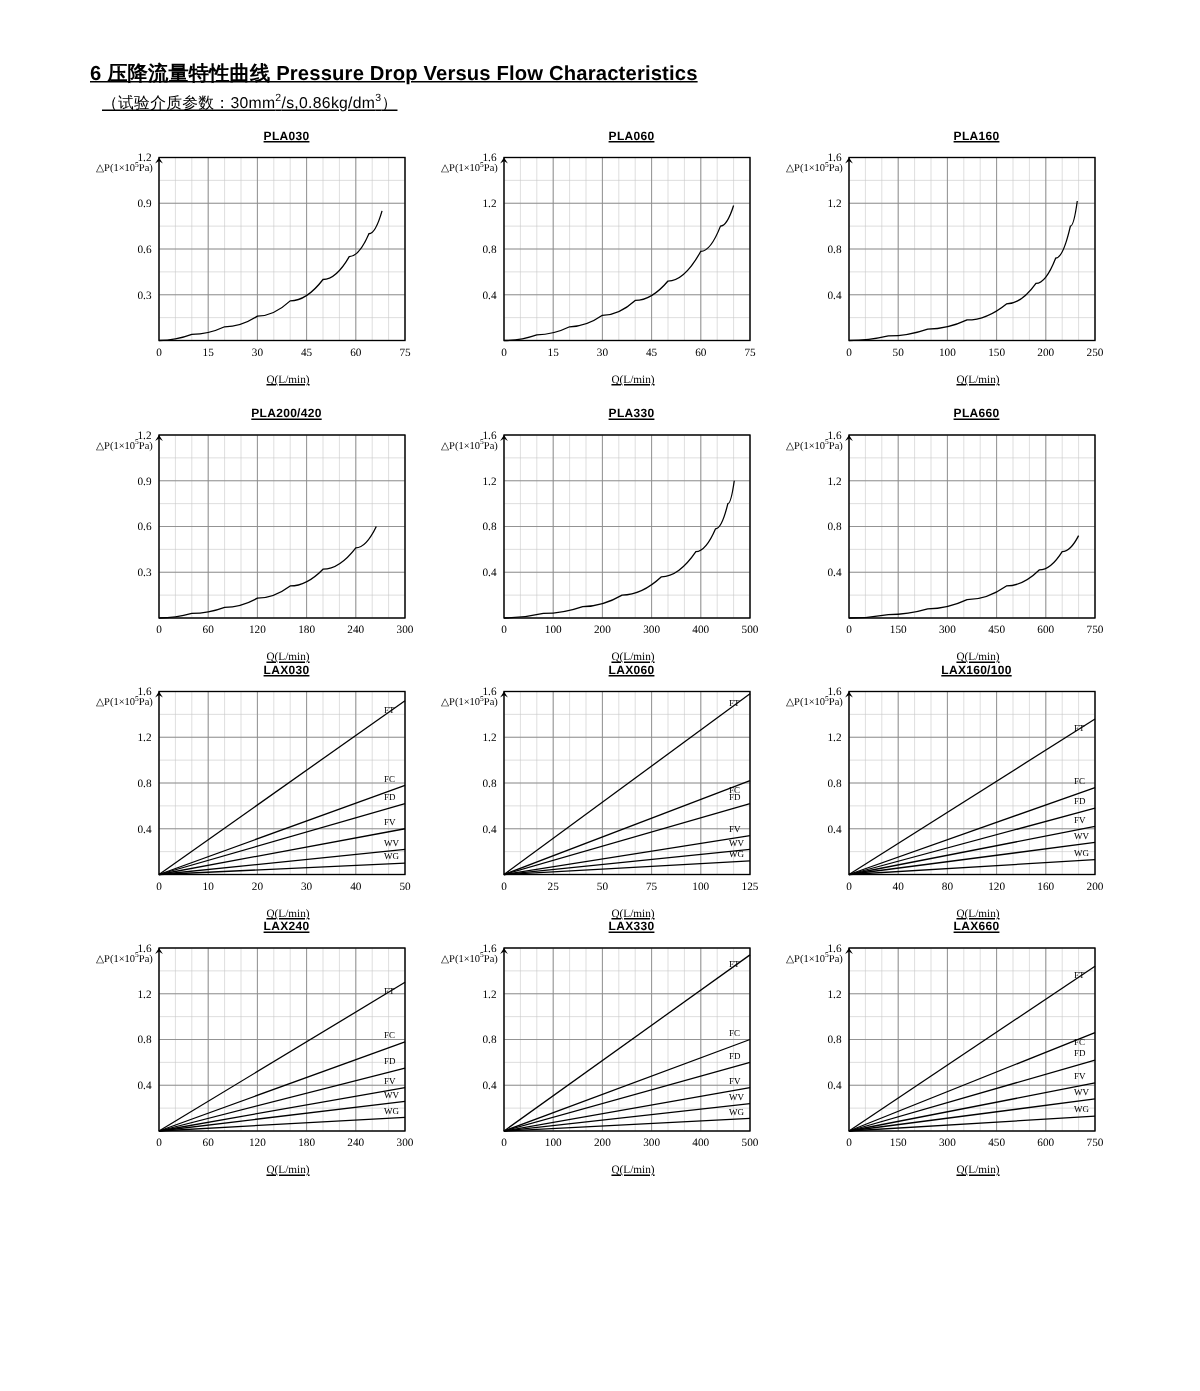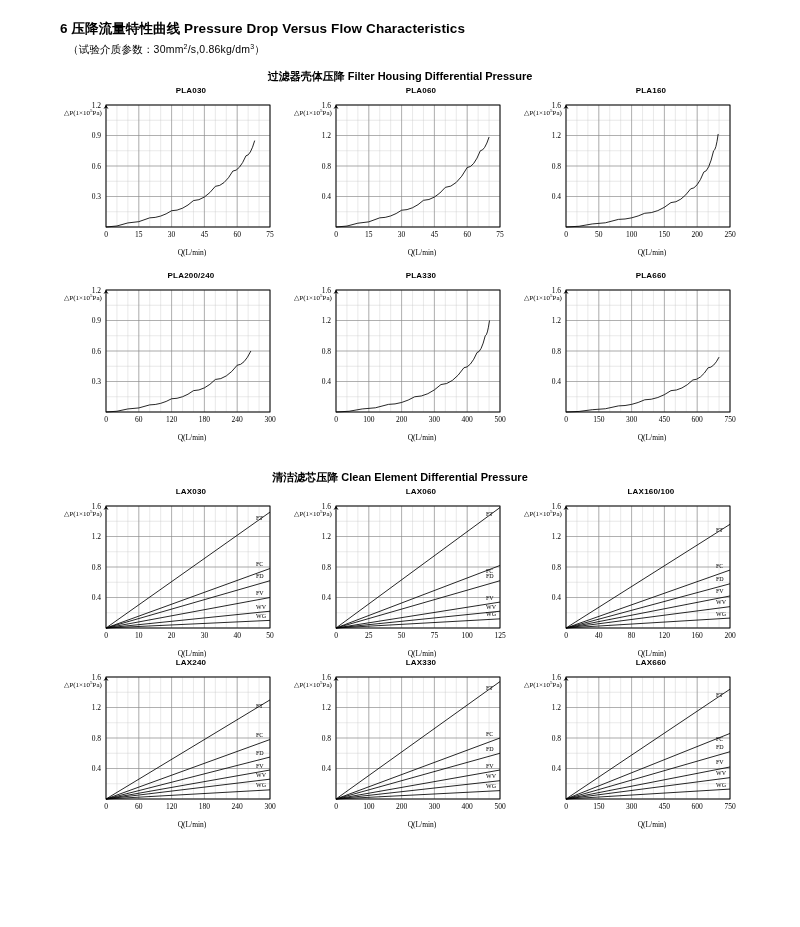--- a/index.html
+++ b/index.html
@@ -9,22 +9,23 @@
   }
   body {
     width: 800px; height: 927px;
     font-family: "Liberation Sans", sans-serif;
     color: #000;
     position: relative;
     overflow: hidden;
   }
   .page {
     width: 800px; height: 927px;
-    padding: 20px 34px 10px 34px;
+    padding: 40px 34px 10px 34px;
     position: relative;
+    text-decoration: underline;
   }
   .doc-title {
     font-size: 13.5px;
     font-weight: bold;
     letter-spacing: 0.1px;
     margin: 0 0 4px 26px;
   }
   .doc-sub {
     font-size: 10.5px;
     margin: 0 0 10px 34px;
@@ -79,21 +80,20 @@
 </head>
 <body>
 
 <div class="page">
 
   <div class="doc-title">6 压降流量特性曲线 Pressure Drop Versus Flow Characteristics</div>
   <div class="doc-sub">
     <span>（试验介质参数：30mm<sup>2</sup>/s,0.86kg/dm<sup>3</sup>）</span>
   </div>
 
-  <div class="section-title">过滤器壳体压降 Filter Housing Differential Pressure</div>
   <div class="grid-row" id="row-h1">
       <div class="cell">
         <div class="chart-title">PLA030</div>
         <div class="plotwrap">
           <div class="ylabel">△P(1×10<sup>5</sup>Pa)</div>
           <svg width="232" height="150">
             <g>
               <line x1="44" x2="44" y1="8" y2="130" stroke="#c8c8c8" stroke-width="0.4"></line>
               <line x1="54.93333333333334" x2="54.93333333333334" y1="8" y2="130" stroke="#c8c8c8" stroke-width="0.4"></line>
               <line x1="65.86666666666667" x2="65.86666666666667" y1="8" y2="130" stroke="#c8c8c8" stroke-width="0.4"></line>
@@ -270,21 +270,21 @@
             <text x="39" y="41.100000000000016" text-anchor="end" font-size="7.5" font-family="&quot;Liberation Serif&quot;, serif" fill="#000">1.2</text>
             <text x="39" y="10.6" text-anchor="end" font-size="7.5" font-family="&quot;Liberation Serif&quot;, serif" fill="#000">1.6</text>
             <path d="M 44.00 130.00 Q 57.12 130.00 70.24 126.95 Q 83.36 126.95 96.48 122.38 Q 109.60 122.38 122.72 116.28 Q 135.84 116.28 148.96 105.60 Q 158.80 105.60 168.64 91.88 Q 175.20 91.88 181.76 75.10 Q 186.68 75.10 191.60 53.75 Q 193.90 53.75 196.19 36.98" fill="none" stroke="#000" stroke-width="0.85"></path>
           </svg>
         </div>
         <div class="xlabel">Q(L/min)</div>
       </div>
     </div>
   <div class="grid-row" id="row-h2" style="margin-top:14px;">
       <div class="cell">
-        <div class="chart-title">PLA200/240</div>
+        <div class="chart-title">PLA200/420</div>
         <div class="plotwrap">
           <div class="ylabel">△P(1×10<sup>5</sup>Pa)</div>
           <svg width="232" height="150">
             <g>
               <line x1="44" x2="44" y1="8" y2="130" stroke="#c8c8c8" stroke-width="0.4"></line>
               <line x1="54.93333333333334" x2="54.93333333333334" y1="8" y2="130" stroke="#c8c8c8" stroke-width="0.4"></line>
               <line x1="65.86666666666667" x2="65.86666666666667" y1="8" y2="130" stroke="#c8c8c8" stroke-width="0.4"></line>
               <line x1="76.8" x2="76.8" y1="8" y2="130" stroke="#c8c8c8" stroke-width="0.4"></line>
               <line x1="87.73333333333333" x2="87.73333333333333" y1="8" y2="130" stroke="#c8c8c8" stroke-width="0.4"></line>
               <line x1="98.66666666666666" x2="98.66666666666666" y1="8" y2="130" stroke="#c8c8c8" stroke-width="0.4"></line>
@@ -457,21 +457,20 @@
             <text x="39" y="71.6" text-anchor="end" font-size="7.5" font-family="&quot;Liberation Serif&quot;, serif" fill="#000">0.8</text>
             <text x="39" y="41.100000000000016" text-anchor="end" font-size="7.5" font-family="&quot;Liberation Serif&quot;, serif" fill="#000">1.2</text>
             <text x="39" y="10.6" text-anchor="end" font-size="7.5" font-family="&quot;Liberation Serif&quot;, serif" fill="#000">1.6</text>
             <path d="M 44.00 130.00 Q 57.12 130.00 70.24 127.71 Q 83.36 127.71 96.48 123.90 Q 109.60 123.90 122.72 117.80 Q 135.84 117.80 148.96 108.65 Q 159.89 108.65 170.83 97.98 Q 178.48 97.98 186.13 85.78 Q 191.60 85.78 197.07 75.10" fill="none" stroke="#000" stroke-width="0.85"></path>
           </svg>
         </div>
         <div class="xlabel">Q(L/min)</div>
       </div>
     </div>
 
-  <div class="section-title" style="margin-top:28px;">清洁滤芯压降 Clean Element Differential Pressure</div>
   <div class="grid-row" id="row-e1">
       <div class="cell">
         <div class="chart-title">LAX030</div>
         <div class="plotwrap">
           <div class="ylabel">△P(1×10<sup>5</sup>Pa)</div>
           <svg width="232" height="150">
             <g>
               <line x1="44" x2="44" y1="8" y2="130" stroke="#c8c8c8" stroke-width="0.4"></line>
               <line x1="54.93333333333334" x2="54.93333333333334" y1="8" y2="130" stroke="#c8c8c8" stroke-width="0.4"></line>
               <line x1="65.86666666666667" x2="65.86666666666667" y1="8" y2="130" stroke="#c8c8c8" stroke-width="0.4"></line>

